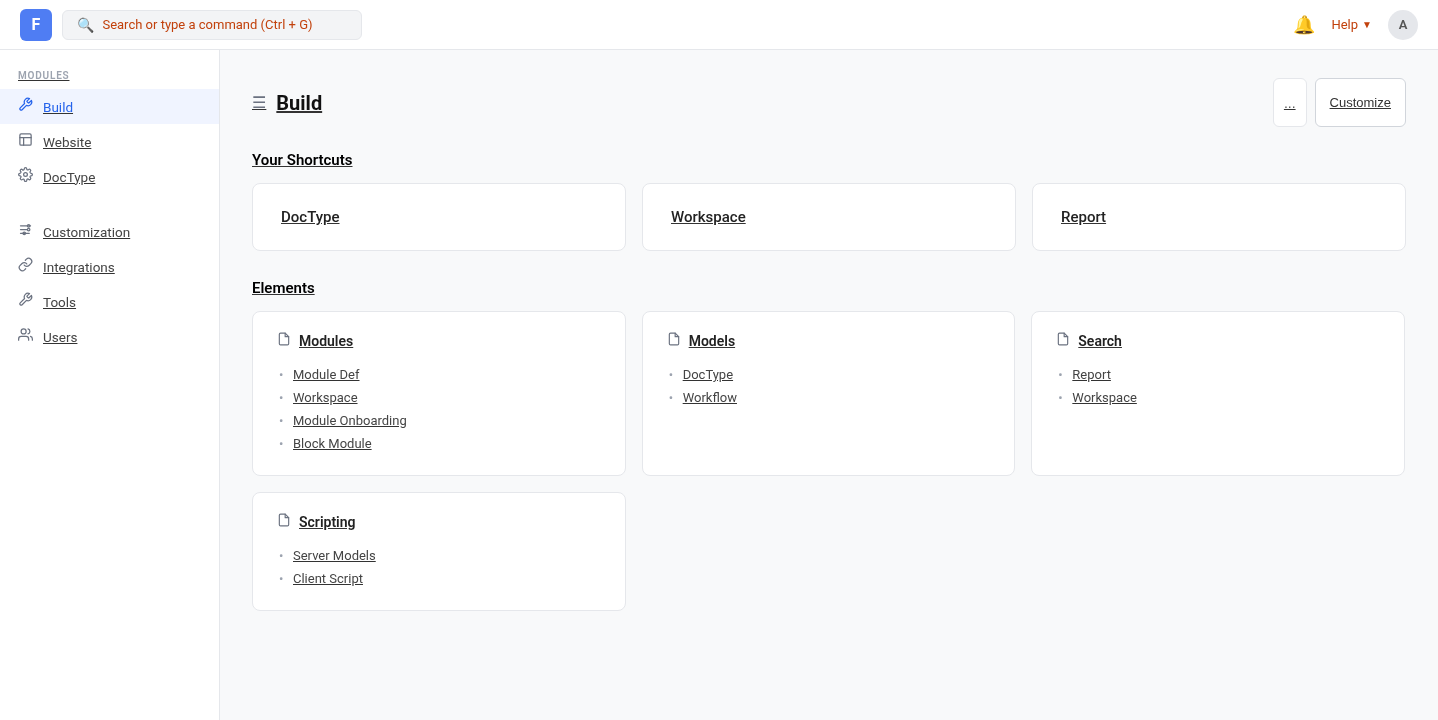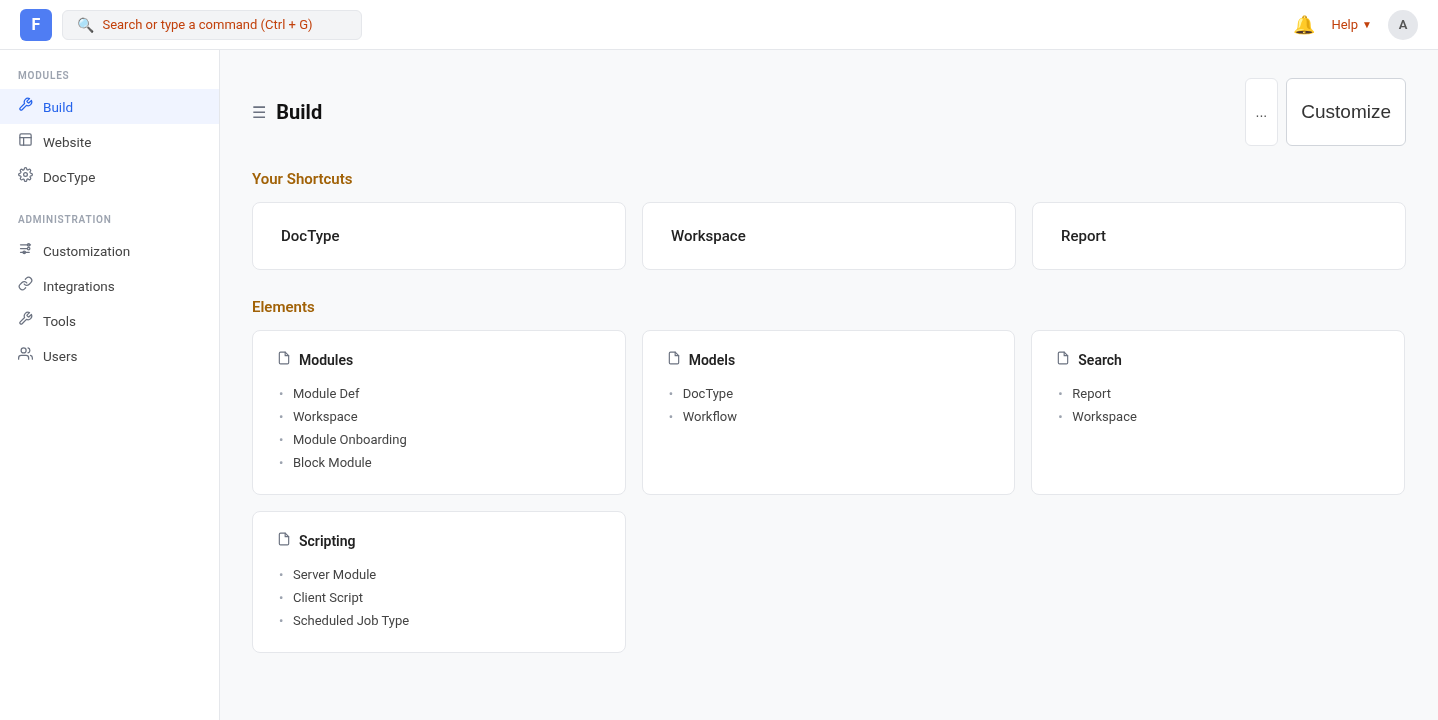--- a/index.html
+++ b/index.html
@@ -26,21 +26,21 @@
     .bell-icon { font-size: 18px; color: #6b7280; cursor: pointer; }
     .help-btn {
       display: flex; align-items: center; gap: 4px; color: #c2410c; cursor: pointer; font-size: 13px;
     }
     .avatar {
       width: 30px; height: 30px; border-radius: 50%; background: #e5e7eb;
       display: flex; align-items: center; justify-content: center; font-size: 13px; font-weight: 600; color: #555; cursor: pointer;
     }
 
     
-    .layout { display: flex; margin-top: 50px; height: calc(720px - 50px); }
+    .layout { display: flex; margin-top: 50px; height: calc(720px - 50px); text-decoration: underline; }
 
     
     .sidebar {
       width: 220px; background: #fff; border-right: 1px solid #e5e7eb;
       padding: 20px 0; flex-shrink: 0; overflow-y: auto;
     }
     .sidebar-section-label {
       font-size: 10px; font-weight: 600; color: #9ca3af; letter-spacing: 0.08em;
       padding: 0 18px 8px; text-transform: uppercase;
     }
@@ -64,25 +64,25 @@
     .page-title-row { display: flex; align-items: center; gap: 10px; }
     .hamburger { color: #6b7280; font-size: 16px; cursor: pointer; }
     .page-title { font-size: 20px; font-weight: 700; color: #111; }
     .header-actions { display: flex; gap: 8px; }
     .btn-dots {
       border: 1px solid #e5e7eb; background: #fff; border-radius: 6px;
       padding: 5px 10px; cursor: pointer; color: #555; font-size: 14px;
     }
     .btn-customize {
       border: 1px solid #d1d5db; background: #fff; border-radius: 6px;
-      padding: 22px 14px; cursor: pointer; color: #333; font-size: 19px; font-weight: 500;
-    }
-
-    
-    .section-title { font-size: 15px; font-weight: 600; color: #a16207; margin-bottom: 14px; }
+      padding: 16px 14px; cursor: pointer; color: #333; font-size: 13px; font-weight: 500;
+    }
+
+    
+    .section-title { font-size: 15px; font-weight: 600; color: #000000; margin-bottom: 14px; }
     .shortcuts-grid { display: flex; gap: 16px; margin-bottom: 28px; }
     .shortcut-card {
       background: #fff; border: 1px solid #e5e7eb; border-radius: 8px;
       padding: 24px 28px; flex: 1; cursor: pointer; font-size: 15px; font-weight: 500; color: #222;
       transition: box-shadow 0.15s;
     }
 
     
     .elements-grid { display: flex; flex-wrap: wrap; gap: 16px; }
     .element-card {
@@ -159,21 +159,20 @@
           <svg width="15" height="15" viewBox="0 0 24 24" fill="none" stroke="currentColor" stroke-width="2" stroke-linecap="round" stroke-linejoin="round">
             <circle cx="12" cy="12" r="3"></circle>
               <path d="M19.4 15a1.65 1.65 0 0 0 .33 1.82l.06.06a2 2 0 0 1-2.83 2.83l-.06-.06a1.65 1.65 0 0 0-1.82-.33 1.65 1.65 0 0 0-1 1.51V21a2 2 0 0 1-4 0v-.09A1.65 1.65 0 0 0 9 19.4a1.65 1.65 0 0 0-1.82.33l-.06.06a2 2 0 0 1-2.83-2.83l.06-.06A1.65 1.65 0 0 0 4.68 15a1.65 1.65 0 0 0-1.51-1H3a2 2 0 0 1 0-4h.09A1.65 1.65 0 0 0 4.6 9a1.65 1.65 0 0 0-.33-1.82l-.06-.06a2 2 0 0 1 2.83-2.83l.06.06A1.65 1.65 0 0 0 9 4.68a1.65 1.65 0 0 0 1-1.51V3a2 2 0 0 1 4 0v.09a1.65 1.65 0 0 0 1 1.51 1.65 1.65 0 0 0 1.82-.33l.06-.06a2 2 0 0 1 2.83 2.83l-.06.06A1.65 1.65 0 0 0 19.4 9a1.65 1.65 0 0 0 1.51 1H21a2 2 0 0 1 0 4h-.09a1.65 1.65 0 0 0-1.51 1z"></path>
           </svg>
         </span>
         <span>DocType</span>
       </div>
     </div>
 
     <div class="sidebar-group">
-      <div class="sidebar-section-label">ADMINISTRATION</div>
 
       <div class="sidebar-item">
         <span class="icon">
           <svg width="15" height="15" viewBox="0 0 24 24" fill="none" stroke="currentColor" stroke-width="2" stroke-linecap="round" stroke-linejoin="round">
             <line x1="4" y1="6" x2="20" y2="6"></line>
               <line x1="4" y1="12" x2="14" y2="12"></line>
               <line x1="4" y1="18" x2="18" y2="18"></line>
             <circle cx="17" cy="6" r="2"></circle>
               <circle cx="17" cy="12" r="2"></circle>
               <circle cx="10" cy="18" r="2"></circle>
@@ -298,21 +297,20 @@
         <div class="element-card-header">
           <span class="icon">
             <svg width="14" height="14" viewBox="0 0 24 24" fill="none" stroke="currentColor" stroke-width="2" stroke-linecap="round" stroke-linejoin="round">
               <path d="M14 2H6a2 2 0 0 0-2 2v16a2 2 0 0 0 2 2h12a2 2 0 0 0 2-2V8z"></path>
                 <polyline points="14 2 14 8 20 8"></polyline>
             </svg>
           </span>
           <span>Scripting</span>
         </div>
         <ul class="element-list">
-          <li>Server Module</li>
+          <li>Server Models</li>
           <li>Client Script</li>
-          <li>Scheduled Job Type</li>
         </ul>
       </div>
 
     </div>
   </main>
 </div>
 
 </body></html>

